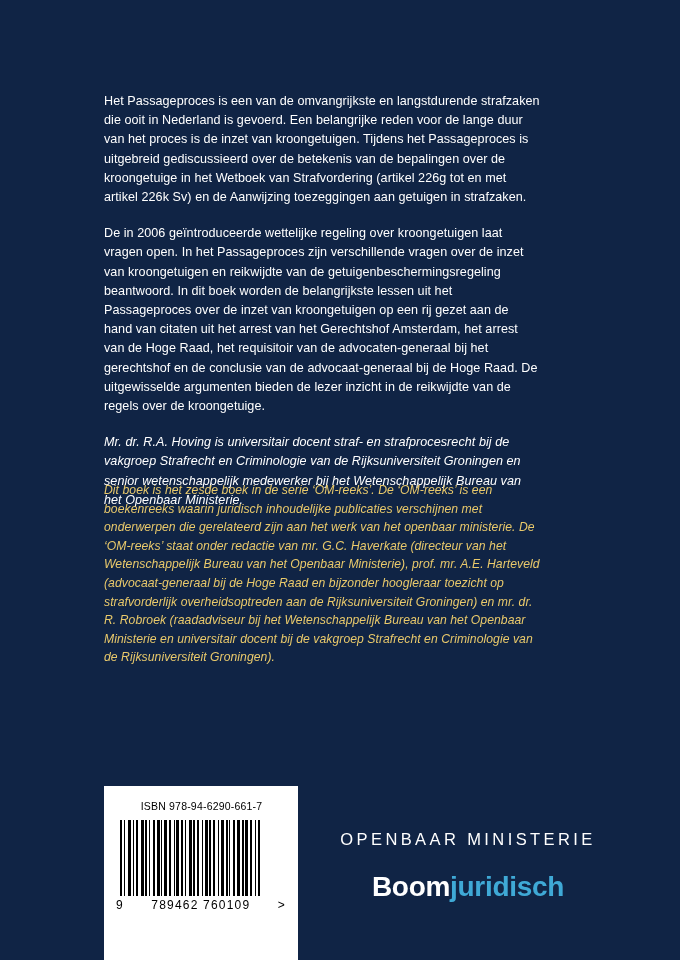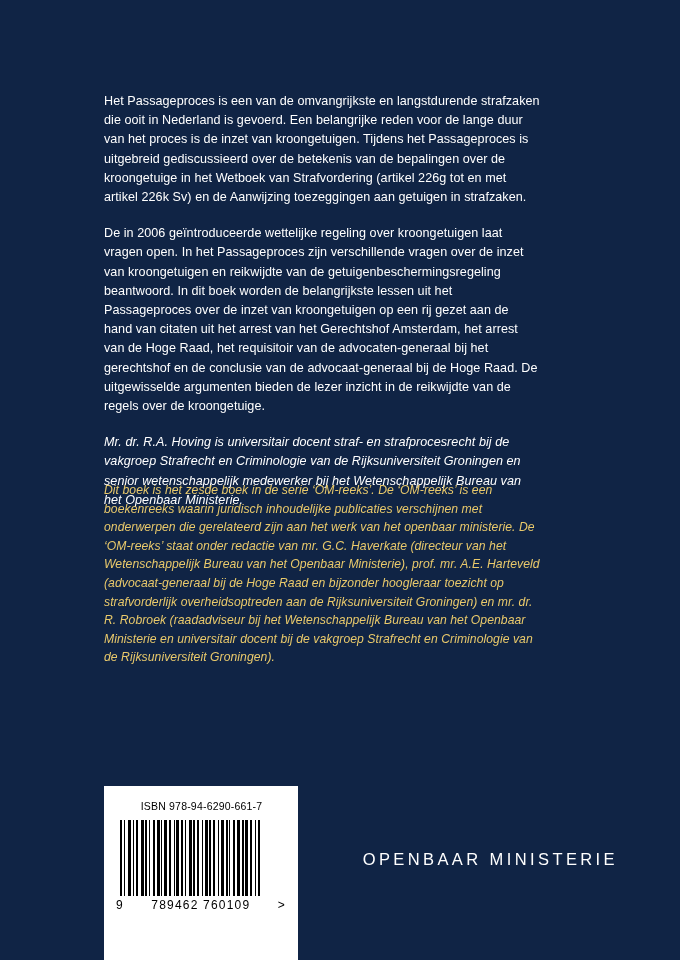--- a/index.html
+++ b/index.html
@@ -88,22 +88,21 @@
     font-family: "Liberation Sans", sans-serif;
     letter-spacing: 1.2px;
     display: flex;
     justify-content: space-between;
   }
   .brand {
     position: absolute;
     right: 62px;
     top: 830px;
     width: 300px;
-    text-align: right;
-    margin-top: 20px;
+    text-align: center;
   }
   .om-line {
     color: #ffffff;
     font-size: 16.5px;
     letter-spacing: 3.4px;
     font-weight: normal;
     margin-bottom: 22px;
     white-space: nowrap;
   }
   .boom-logo {
@@ -209,15 +208,18 @@
     </div>
     <div class="barcode-digits">
       <span>9</span>
       <span>789462 760109</span>
       <span>&gt;</span>
     </div>
   </div>
 
   <div class="brand">
     <div class="om-line">OPENBAAR MINISTERIE</div>
+    <div class="boom-logo">
+      <span class="boom">Boom</span><span class="juridisch">juridisch</span>
+    </div>
   </div>
 
 </div>
 
 </body></html>

